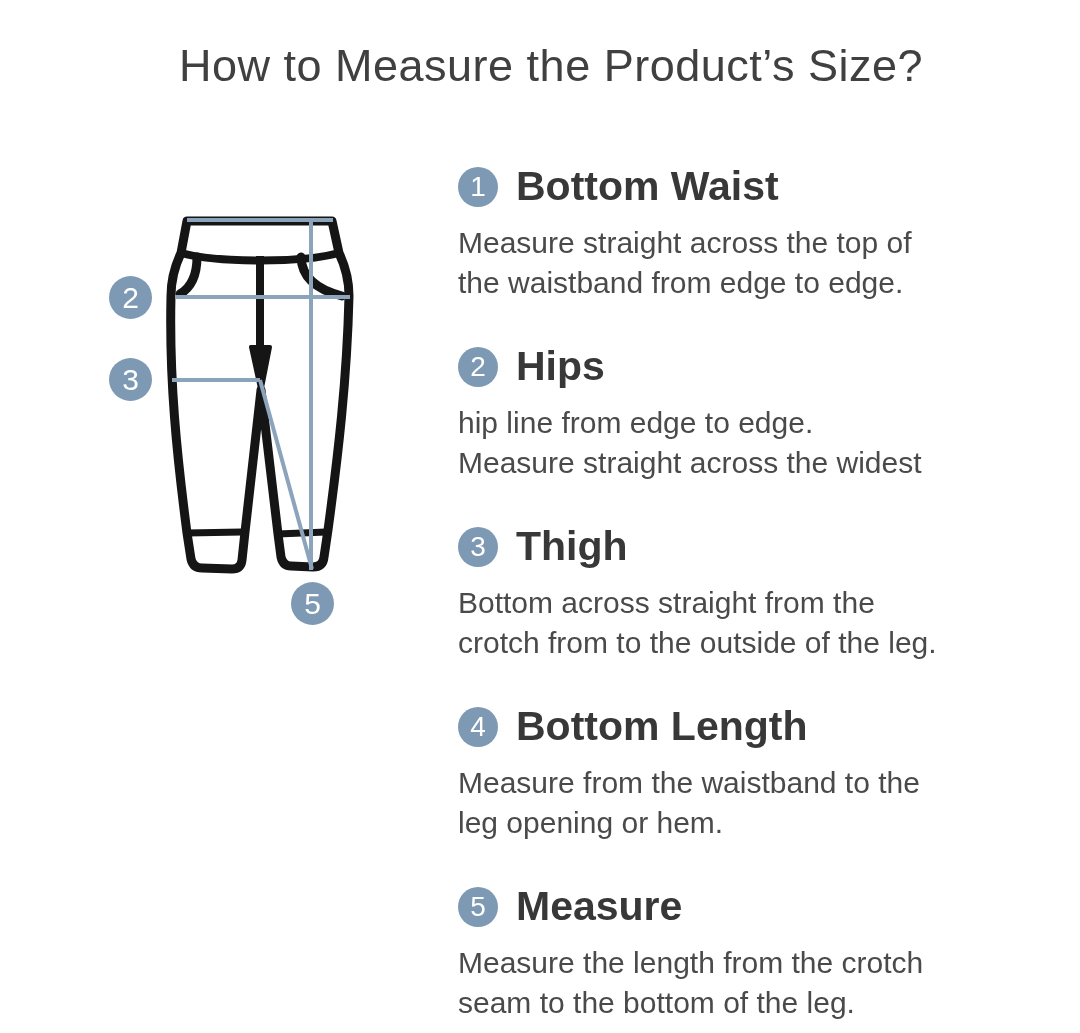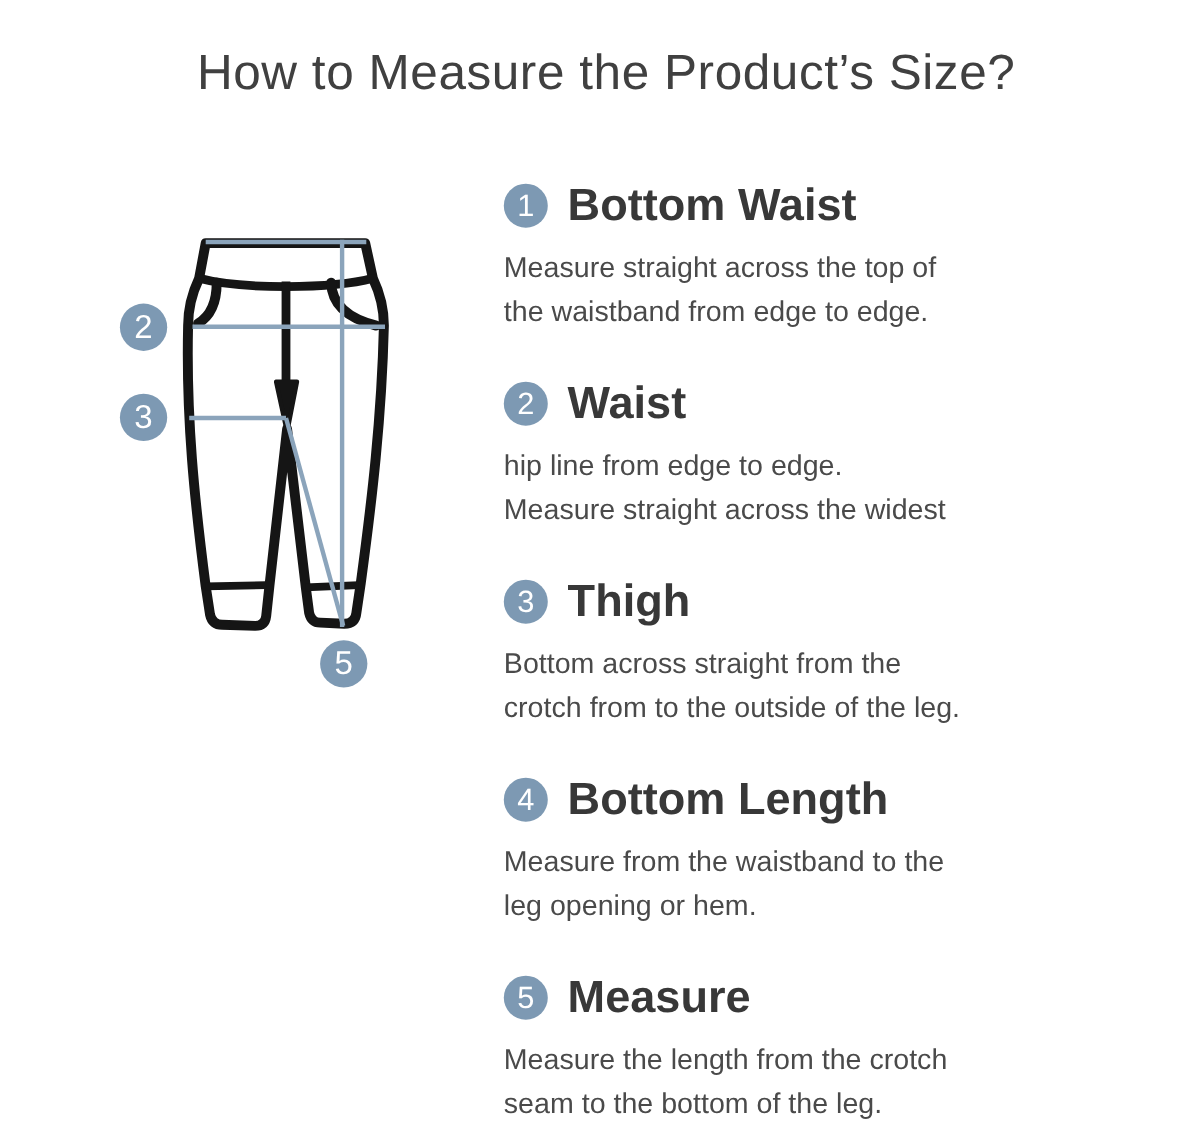--- a/index.html
+++ b/index.html
@@ -71,21 +71,21 @@
     line-height: 1;
   }
   .item-title {
     margin: 0 0 0 18px;
     font-size: 41px;
     font-weight: 700;
     color: #383838;
   }
   .item-desc {
     margin: 13px 0 0 0;
-    font-size: 26px;
+    font-size: 30px;
     line-height: 40px;
     color: #4a4a4a;
   }
   .item-desc .line { display: block; }
 </style>
 </head>
 <body>
 
 <div class="page">
 
@@ -143,21 +143,21 @@
         <span class="line">Measure straight across the top of</span>
         <span class="line">the waistband from edge to edge.</span>
       </p>
     </div>
 
     <div class="item">
       <div class="item-head">
         <div class="badge">
           <span>2</span>
         </div>
-        <h3 class="item-title">Waist</h3>
+        <h3 class="item-title">Hips</h3>
       </div>
       <p class="item-desc">
         <span class="line">hip line from edge to edge.</span>
         <span class="line">Measure straight across the widest</span>
       </p>
     </div>
 
     <div class="item">
       <div class="item-head">
         <div class="badge">

